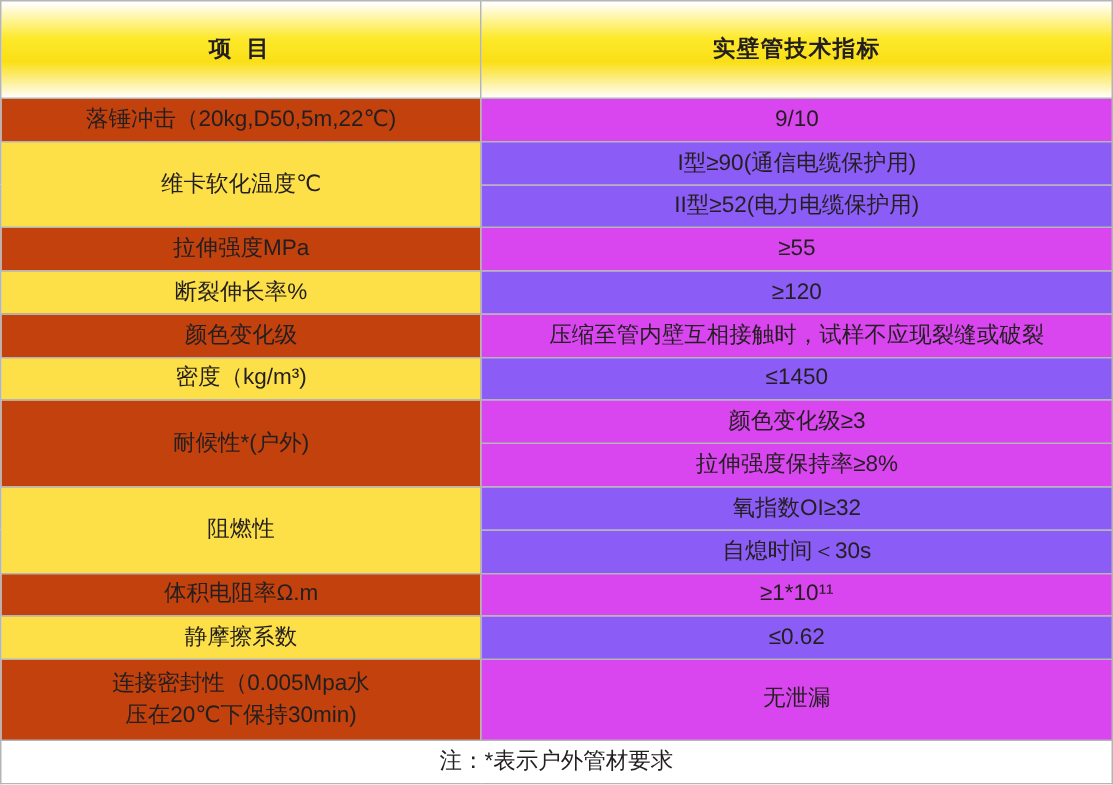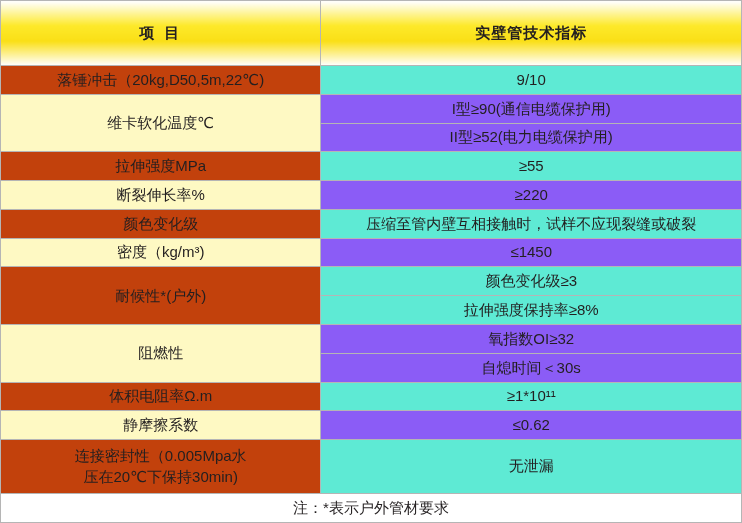--- a/index.html
+++ b/index.html
@@ -43,24 +43,24 @@
     border-color: #a0a0a0;
   }
   .head-cell.right { letter-spacing: 1px; }
 
   
   .label-cell {
     background: #c2410c;
     font-size: 15px;
   }
   .label-cell.alt {
-    background: #fef9c3;
+    background: #fde047;
   }
   .value-cell {
-    background: #5eead4;
+    background: #d946ef;
   }
   .value-cell.alt {
     background: #8b5cf6;
   }
   .note-cell {
     text-align: left;
     padding-left: 14px;
     font-size: 15px;
     background: #ffffff;
   }
@@ -93,21 +93,21 @@
       <td class="value-cell alt">II型≥52(电力电缆保护用)</td>
     </tr>
 
     <tr>
       <td class="label-cell">拉伸强度MPa</td>
       <td class="value-cell">≥55</td>
     </tr>
 
     <tr>
       <td class="label-cell alt">断裂伸长率%</td>
-      <td class="value-cell alt">≥220</td>
+      <td class="value-cell alt">≥120</td>
     </tr>
 
     <tr>
       <td class="label-cell">颜色变化级</td>
       <td class="value-cell">压缩至管内壁互相接触时，试样不应现裂缝或破裂</td>
     </tr>
 
     <tr>
       <td class="label-cell alt">密度（kg/m³)</td>
       <td class="value-cell alt">≤1450</td>

